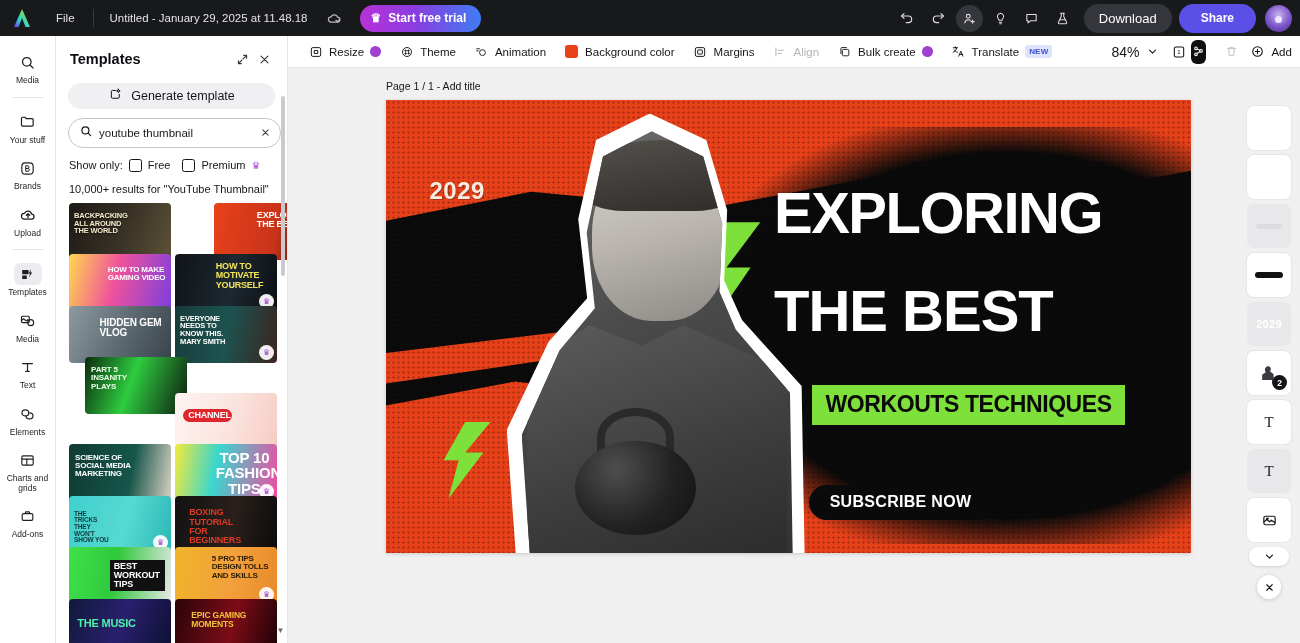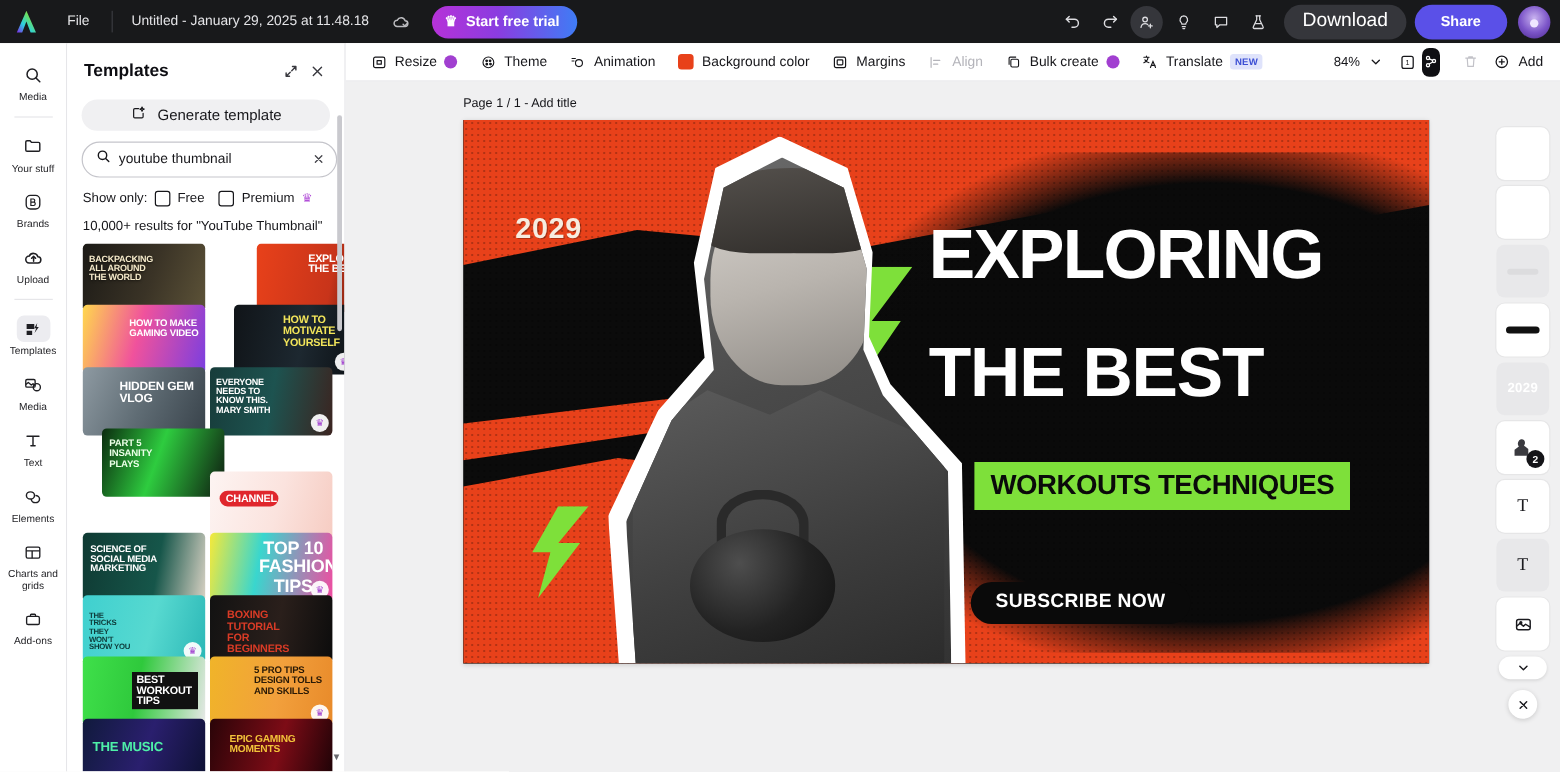--- a/index.html
+++ b/index.html
@@ -31,21 +31,21 @@
     font-size: 12px; font-weight: bold; color: #fff; border: none;
   }
   .topbar-spacer { flex: 1 1 auto; }
   .tb-ico {
     width: 27px; height: 27px; border-radius: 50%; display: flex; align-items: center;
     justify-content: center; cursor: pointer; color: #dcdce0; margin: 0 2px;
   }
   .tb-ico.filled { background: #35363b; }
   .dl-btn {
     height: 29px; padding: 0 15px; border-radius: 15px; background: #35363b;
-    color: #fff; font-size: 16px; border: none; cursor: pointer; margin-left: 6px;
+    color: #fff; font-size: 13px; border: none; cursor: pointer; margin-left: 6px;
     font-family: inherit;
   }
   .share-btn {
     height: 29px; padding: 0 22px; border-radius: 15px; background: #5a50e8;
     color: #fff; font-size: 12px; font-weight: bold; border: none; cursor: pointer; margin-left: 7px;
     font-family: inherit;
   }
   .avatar-top {
     width: 27px; height: 27px; border-radius: 50%; margin-left: 9px; cursor: pointer;
     background: radial-gradient(circle at 50% 38%, #c9b3f0 0%, #7b54c8 55%, #4b2a8e 100%);
@@ -140,21 +140,21 @@
   }
   .tool.disabled { color: #b4b4ba; cursor: default; }
   .tool-ico { width: 15px; height: 15px; display: flex; align-items: center; justify-content: center; }
   .dot-purple { width: 11px; height: 11px; border-radius: 50%; background: #a13fd0; display:inline-block;}
   .dot-orange { width: 13px; height: 13px; border-radius: 3px; background: #e8411a; display:inline-block;}
   .new-pill {
     background: #dfe3fb; color: #3c4fd4; font-size: 8px; font-weight: bold; border-radius: 3px;
     padding: 2px 4px; letter-spacing: .2px;
   }
   .tool-spacer { flex: 1 1 auto; }
-  .zoom-txt { font-size: 11px; color: #16161a; margin-left: 39px; }
+  .zoom-txt { font-size: 14px; color: #16161a; margin-left: 39px; }
   .tb-sq {
     width: 24px; height: 24px; border-radius: 6px; display: flex; align-items: center;
     justify-content: center; cursor: pointer; color: #16161a; margin: 0 1px;
   }
   .tb-sq.dark { background: #0f0f13; color: #fff; }
   .tb-sq.dis { color: #c2c2c8; }
   .vdiv { width: 1px; height: 17px; background: #e0e0e4; margin: 0 6px; }
 
   
   .canvas-wrap { flex: 1 1 auto; position: relative; overflow: hidden; }
@@ -543,21 +543,21 @@
           <div class="thumb" style="background: linear-gradient(110deg, rgb(28, 26, 22) 0%, rgb(58, 51, 38) 55%, rgb(93, 83, 56) 100%);">
             <div class="tt" style="left: 5%; top: 16%; width: 58%; font-size: 7.5px; color: rgb(244, 233, 201); text-shadow: rgba(0, 0, 0, 0.6) 0px 1px 2px;">Backpacking All Around The World</div>
           </div>
           <div class="thumb" style="background: linear-gradient(100deg, rgb(232, 65, 26) 0%, rgb(200, 52, 26) 60%, rgb(42, 16, 8) 100%); margin-left: 39px;">
             <div class="tt" style="left: 42%; top: 14%; width: 55%; font-size: 9px; color: rgb(255, 255, 255);">EXPLORING THE BEST</div>
             <div class="crown-badge">♛</div>
           </div>
           <div class="thumb" style="background: linear-gradient(105deg, rgb(255, 216, 77) 0%, rgb(240, 82, 156) 45%, rgb(122, 62, 224) 100%);">
             <div class="tt" style="left: 38%; top: 20%; width: 58%; font-size: 8px; color: rgb(255, 255, 255);">HOW TO MAKE GAMING VIDEO</div>
           </div>
-          <div class="thumb" style="background: linear-gradient(100deg, rgb(16, 20, 24) 0%, rgb(29, 40, 48) 55%, rgb(12, 16, 20) 100%); margin-left: 20px;">
+          <div class="thumb" style="background: linear-gradient(100deg, rgb(16, 20, 24) 0%, rgb(29, 40, 48) 55%, rgb(12, 16, 20) 100%);">
             <div class="tt" style="left: 40%; top: 14%; width: 56%; font-size: 9px; color: rgb(242, 229, 90);">HOW TO MOTIVATE YOURSELF</div>
             <div class="crown-badge">♛</div>
           </div>
           <div class="thumb" style="background: linear-gradient(115deg, rgb(142, 154, 162) 0%, rgb(95, 108, 116) 50%, rgb(56, 66, 74) 100%);">
             <div class="tt" style="left: 30%; top: 22%; width: 66%; font-size: 10px; color: rgb(255, 255, 255);">HIDDEN GEM VLOG</div>
           </div>
           <div class="thumb" style="background: linear-gradient(100deg, rgb(23, 60, 58) 0%, rgb(29, 83, 80) 50%, rgb(59, 36, 32) 100%);">
             <div class="tt" style="left: 5%; top: 16%; width: 60%; font-size: 7.5px; color: rgb(255, 255, 255);">EVERYONE NEEDS TO KNOW THIS. MARY SMITH</div>
             <div class="crown-badge">♛</div>
           </div>

